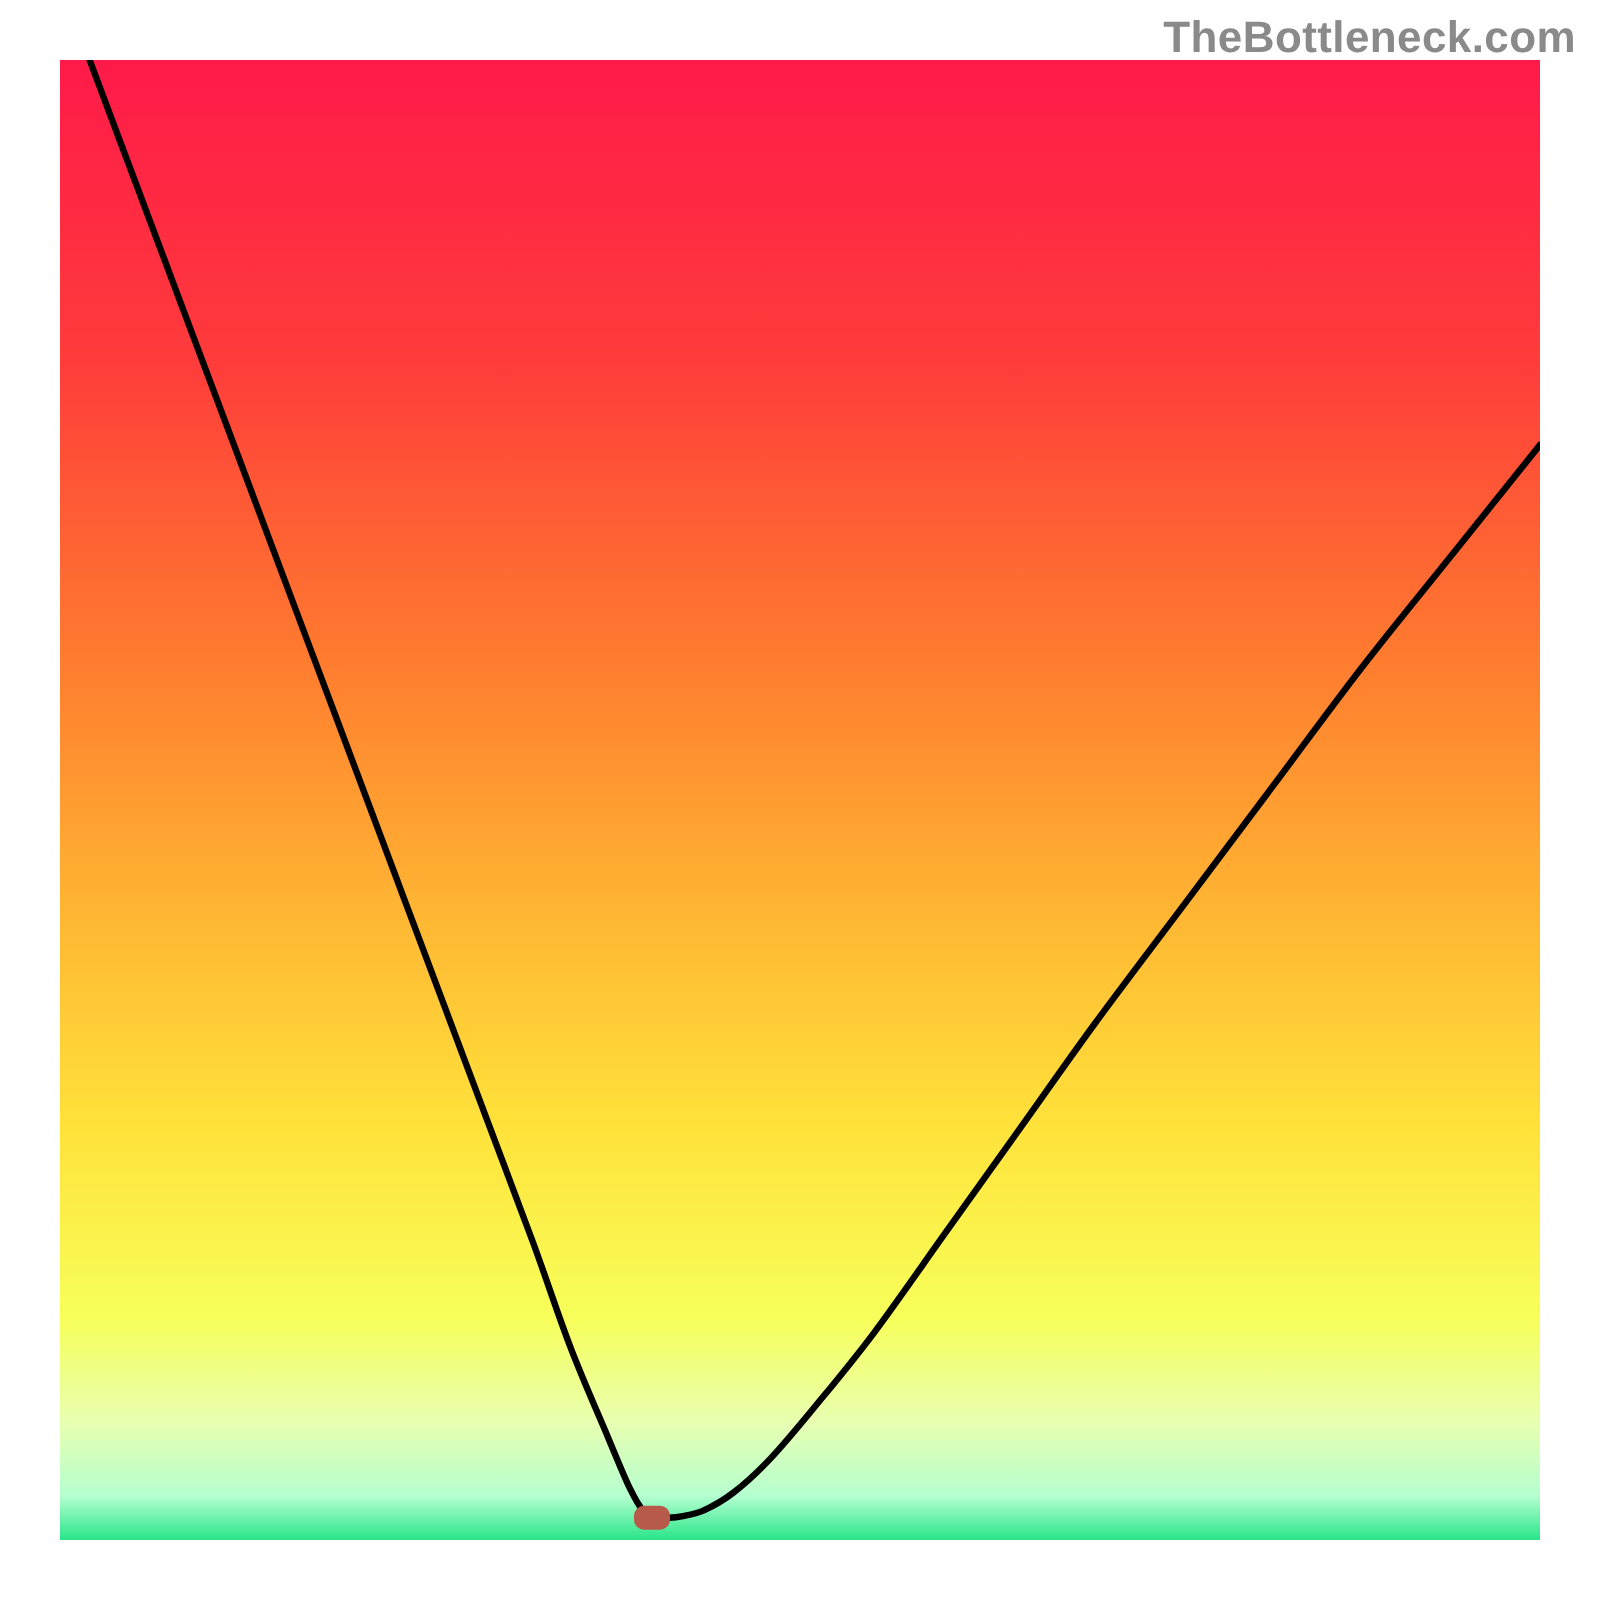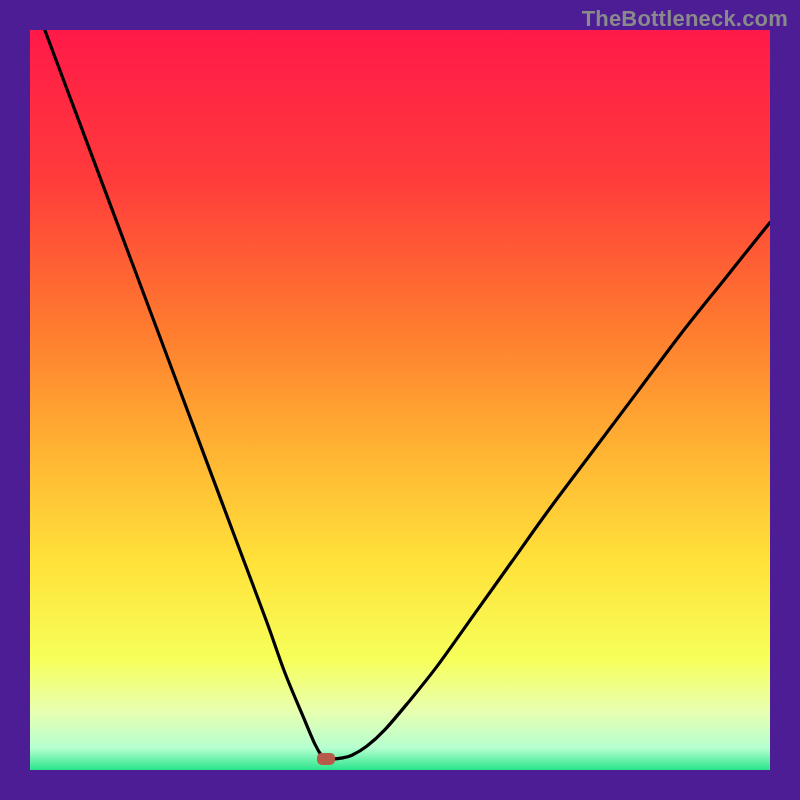--- a/index.html
+++ b/index.html
@@ -10,21 +10,21 @@
     background: #000;
     font-family: Arial, Helvetica, sans-serif;
     overflow: hidden;
   }
   .frame {
     position: absolute;
     left: 0;
     top: 0;
     width: 800px;
     height: 800px;
-    background: #4c1d95;
+    background: #ffffff;
   }
   .plot-area {
     position: absolute;
     left: 30px;
     top: 30px;
     width: 740px;
     height: 740px;
     overflow: hidden;
   }
   .watermark {

